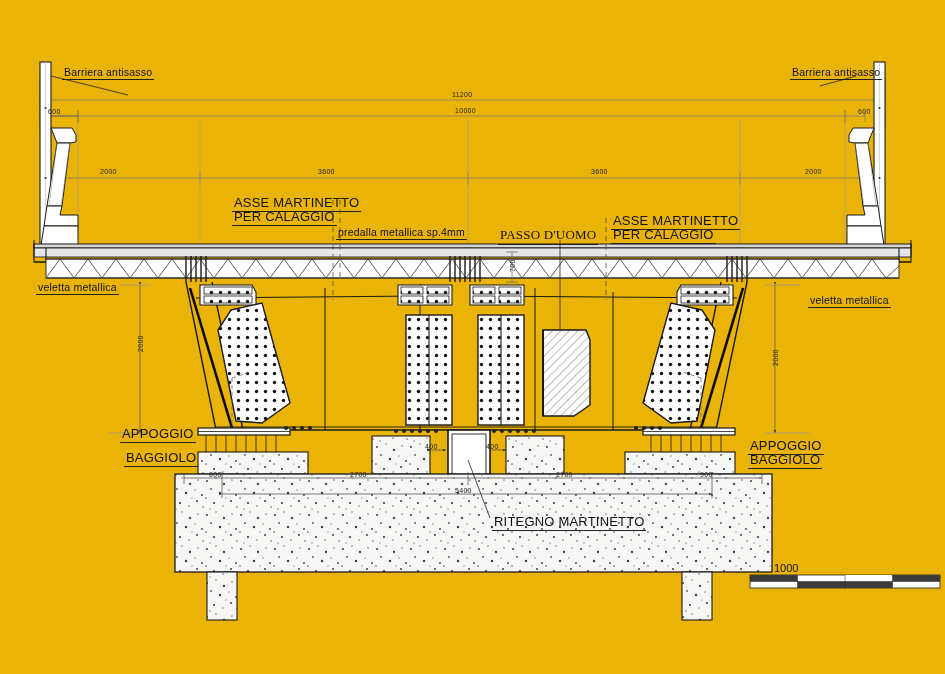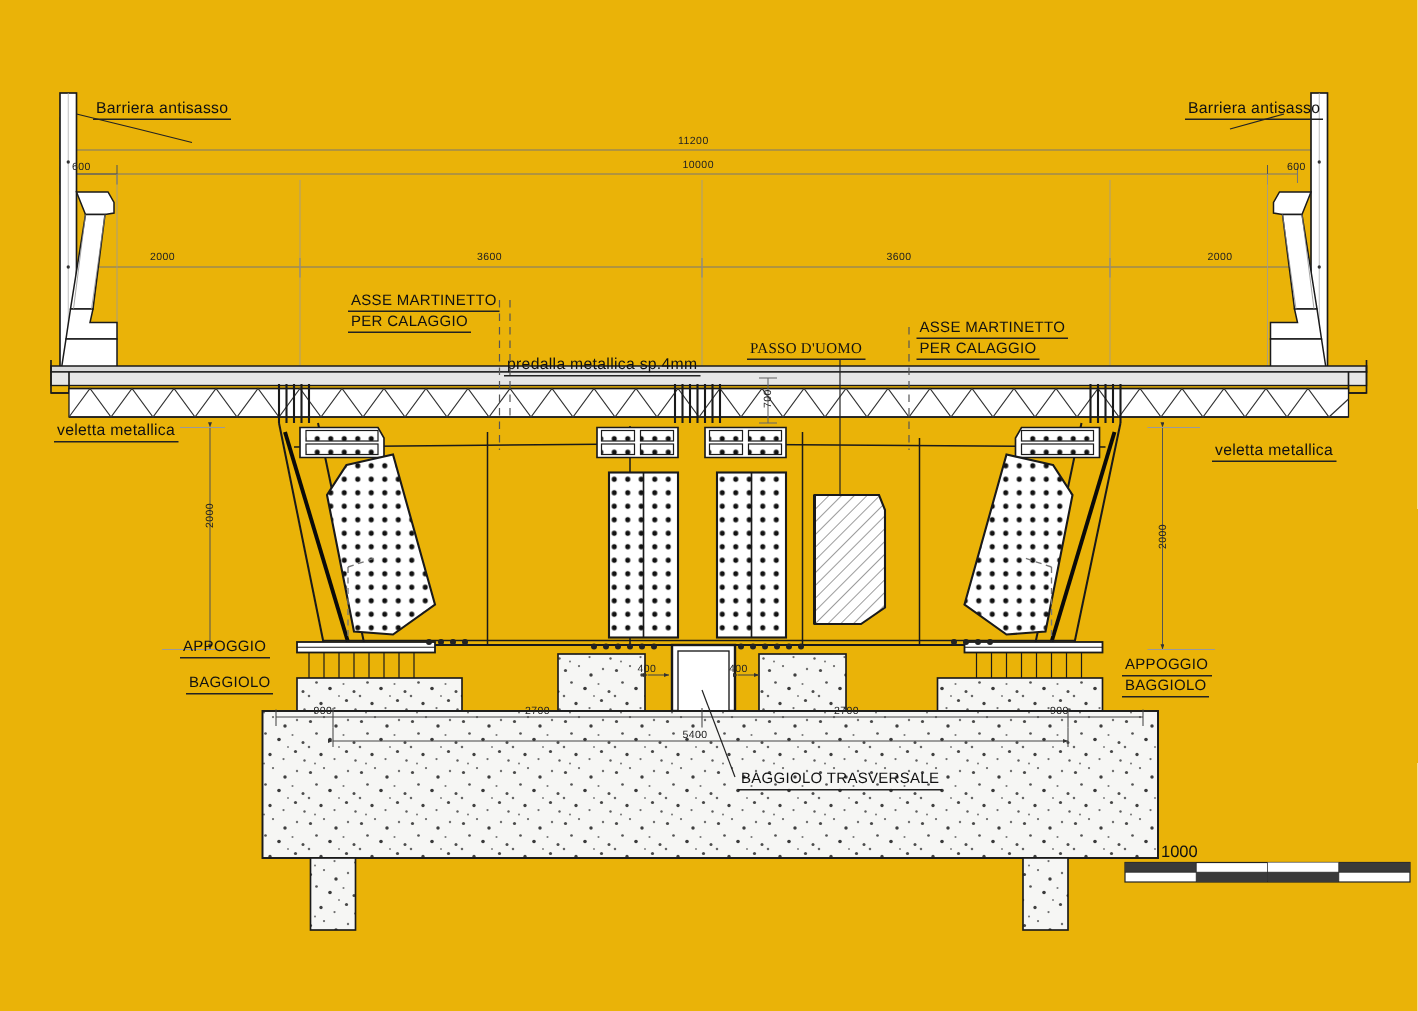--- a/index.html
+++ b/index.html
@@ -1,21 +1,21 @@
 <!DOCTYPE html>
 <html><head>
 <meta charset="utf-8">
 <style>
   html,body{margin:0;padding:0;background:#ffffff;}
   body{font-family:"Liberation Sans",sans-serif;}
   #sheet{position:relative;width:945px;height:674px;background:#eab308;overflow:hidden;}
   #sheet svg{position:absolute;left:0;top:0;}
   .lbl{position:absolute;white-space:nowrap;color:#111;font-family:"Liberation Sans",sans-serif;}
   .callout{font-size:10.5px;letter-spacing:.2px;border-bottom:1px solid #222;padding:0 2px 1px 2px;}
-  .callout.caps{font-size:10px;}
+  .callout.caps{font-size:13px;}
   .dim{font-size:7px;color:#222;letter-spacing:.3px;}
   .dim.vert{transform:rotate(-90deg);transform-origin:left top;}
   .scalenum{font-size:11px;color:#111;}
 </style>
 </head>
 <body>
 
 <div id="sheet">
 
   <svg width="945" height="674" viewBox="0 0 945 674">
@@ -381,33 +381,33 @@
 
   <div class="lbl callout" style="left:62px;  top:66px;">Barriera antisasso</div>
   <div class="lbl callout" style="left:790px; top:66px;">Barriera antisasso</div>
 
   <div class="lbl callout caps" style="left:232px; top:195px;">ASSE MARTINETTO</div>
   <div class="lbl callout caps" style="left:232px; top:209px;">PER CALAGGIO</div>
 
   <div class="lbl callout caps" style="left:611px; top:213px;">ASSE MARTINETTO</div>
   <div class="lbl callout caps" style="left:611px; top:227px;">PER CALAGGIO</div>
 
-  <div class="lbl callout" style="left:336px; top:226px;margin-top:11px;">predalla metallica sp.4mm</div>
+  <div class="lbl callout" style="left:336px; top:226px;">predalla metallica sp.4mm</div>
   <div class="lbl callout caps" style="left:498px; top:227px;font-family:Liberation Serif, serif;">PASSO D'UOMO</div>
 
   <div class="lbl callout" style="left:36px;  top:281px;">veletta metallica</div>
   <div class="lbl callout" style="left:808px; top:294px;">veletta metallica</div>
 
   <div class="lbl callout caps" style="left:120px; top:426px;">APPOGGIO</div>
   <div class="lbl callout caps" style="left:124px; top:450px;">BAGGIOLO</div>
 
   <div class="lbl callout caps" style="left:748px; top:438px;">APPOGGIO</div>
   <div class="lbl callout caps" style="left:748px; top:452px;">BAGGIOLO</div>
 
-  <div class="lbl callout caps" style="left:492px; top:514px;">BAGGIOLO TRASVERSALE</div>
+  <div class="lbl callout caps" style="left:492px; top:514px;">RITEGNO MARTINETTO</div>
 
   <div class="lbl dim" style="left:452px; top:91px;">11200</div>
   <div class="lbl dim" style="left:455px; top:107px;">10000</div>
   <div class="lbl dim" style="left:48px;  top:108px;">600</div>
   <div class="lbl dim" style="left:858px; top:108px;">600</div>
 
   <div class="lbl dim" style="left:100px; top:168px;">2000</div>
   <div class="lbl dim" style="left:318px; top:168px;">3600</div>
   <div class="lbl dim" style="left:591px; top:168px;">3600</div>
   <div class="lbl dim" style="left:805px; top:168px;">2000</div>

